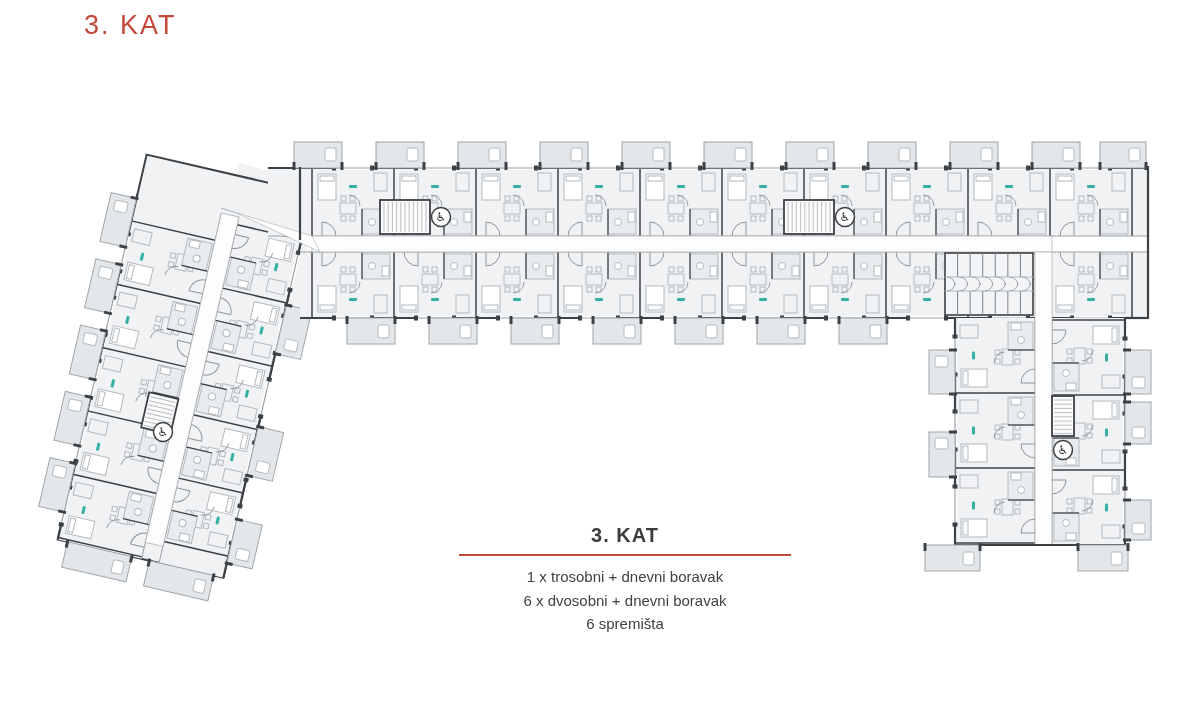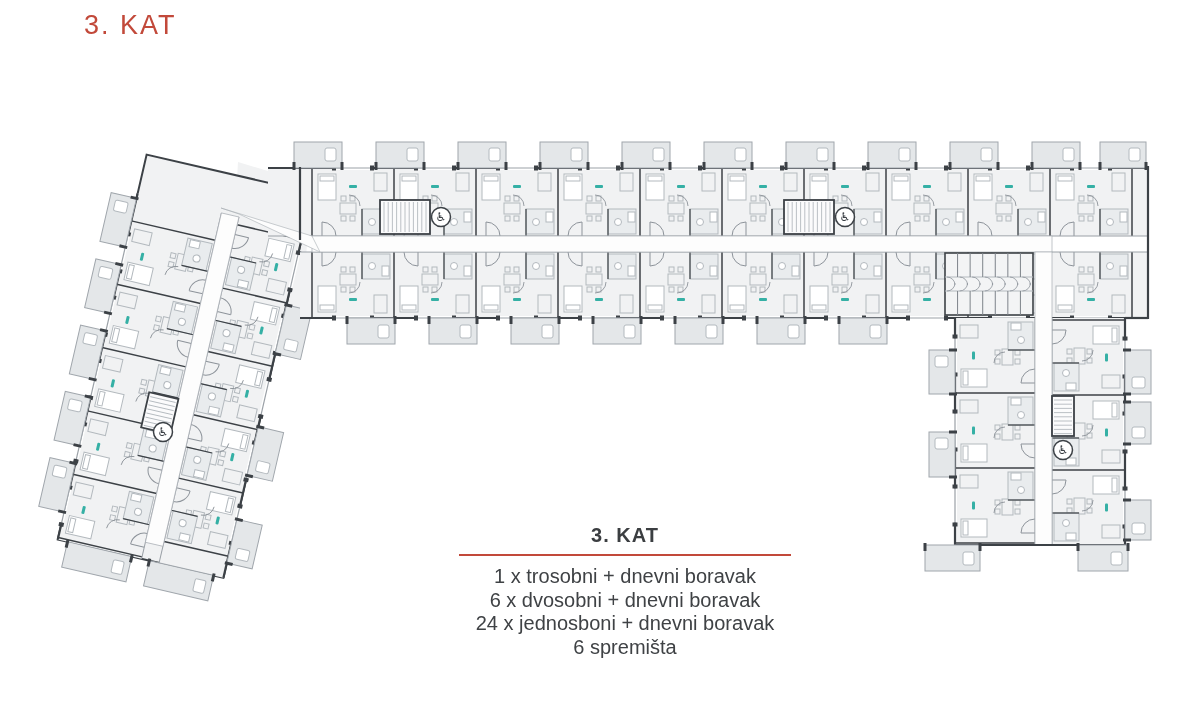--- a/index.html
+++ b/index.html
@@ -11,21 +11,21 @@
     position:absolute;left:84px;top:10px;
     font-size:27px;font-weight:400;letter-spacing:2px;
   }
   #plan{position:absolute;left:0;top:0;}
   .legend{
     position:absolute;left:400px;top:524px;width:450px;
     text-align:center;color:#3f4245;
   }
   .legend-title{font-size:20px;font-weight:700;letter-spacing:1px;color:#3b3e41;}
   .legend-divider{width:332px;height:2px;margin:7px auto 9px auto;}
-  .legend-line{font-size:20px;line-height:23.5px;white-space:nowrap;}
+  .legend-line{font-size:15px;line-height:23.5px;white-space:nowrap;}
 </style>
 </head>
 <body>
 
 <div class="page-title" style="color: rgb(194, 73, 58);">3. KAT</div>
 
 <svg id="plan" width="1190" height="706" viewBox="0 0 1190 706">
     <polygon points="302,318 311,184 238,162 230,300" fill="#f1f2f3" stroke="none"></polygon>
     <g transform="translate(150,140) rotate(13)">
       <rect x="0" y="15" width="170" height="395" fill="#f1f2f3" stroke="#3c4146" stroke-width="2" rx="0"></rect>
@@ -1220,15 +1220,14 @@
       <circle cx="163" cy="432" r="9.5" fill="#ffffff" stroke="#3c4146" stroke-width="1.5"></circle>
       <text x="163" y="432" text-anchor="middle" dy="0.36em" font-size="12" font-family="DejaVu Sans, sans-serif" fill="#3c4146">♿</text>
     </g>
   </svg>
 
 <div class="legend">
   <div class="legend-title">3. KAT</div>
   <div class="legend-divider" style="background: rgb(194, 73, 58);"></div>
   <div class="legend-line">1 x trosobni + dnevni boravak</div>
   <div class="legend-line">6 x dvosobni + dnevni boravak</div>
-  <div class="legend-line">24 x jednosboni + dnevni boravak</div>
   <div class="legend-line">6 spremišta</div>
 </div>
 
 </body></html>

